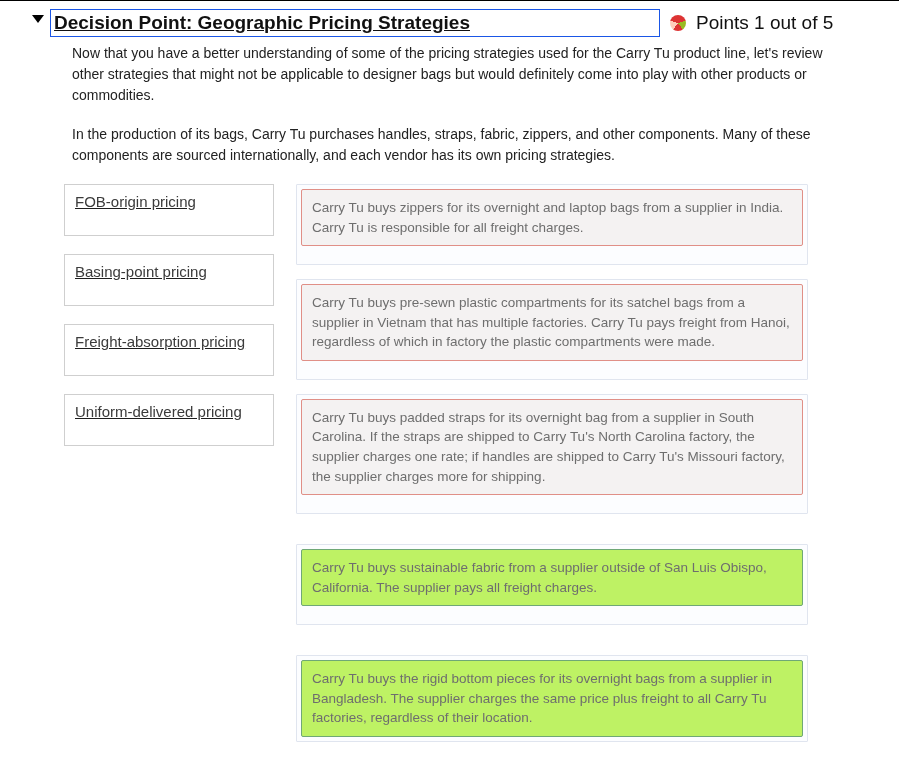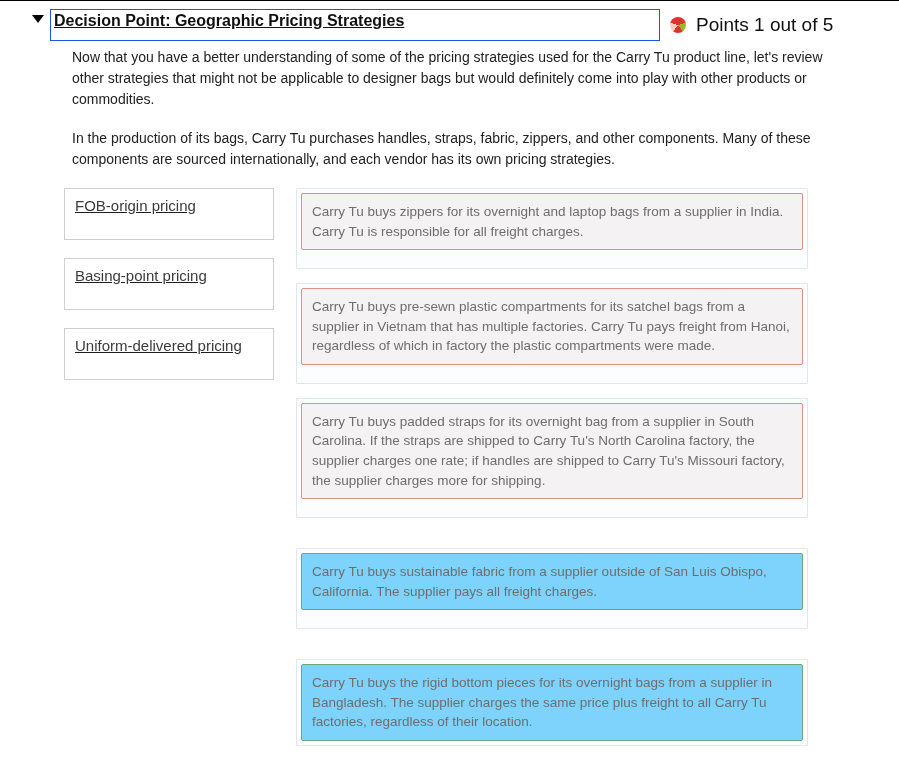--- a/index.html
+++ b/index.html
@@ -20,22 +20,22 @@
     width: 0; height: 0;
     border-left: 6px solid transparent;
     border-right: 6px solid transparent;
     border-top: 8px solid #000;
     cursor: pointer;
   }
   .head-row { display: flex; align-items: center; gap: 10px; }
   .title-box {
     display: inline-block;
     border: 1px solid #1a56e6;
-    padding: 2px 4px 10px 3px;
-    font-size: 16px;
+    padding: 2px 4px 2px 3px;
+    font-size: 19px;
     font-weight: 600;
     text-decoration: underline;
     color: #111;
     width: 610px;
     cursor: pointer;
   }
   .pie {
     width: 16px; height: 16px; border-radius: 50%;
     background: conic-gradient(#d33 0 72deg, #9b2 72deg 144deg, #d33 144deg 216deg, #fcb 216deg 288deg, #d33 288deg 360deg);
     flex: 0 0 auto;
@@ -70,21 +70,21 @@
     width: 100%;
     padding: 8px 10px;
     font-size: 13.5px;
     line-height: 1.45;
     color: #6e6e6e;
     background: #f5f5f5;
     border: 1.5px solid #bbb;
     border-radius: 2px;
   }
   .scenario.wrong { border-color: #e08f87; background: #f4f2f2; }
-  .scenario.right { border-color: #6fa876; background: #7dd3fc; }
+  .scenario.right { border-color: #6fa876; background: #bef264; }
   .spacer-sm { height: 2px; }
 </style>
 </head>
 <body>
 
 <div class="top-rule"></div>
 <div class="wrap">
   <div class="caret"></div>
 
   <div class="head-row">
@@ -95,20 +95,21 @@
 
   <div class="body-text">
     <p>Now that you have a better understanding of some of the pricing strategies used for the Carry Tu product line, let's review other strategies that might not be applicable to designer bags but would definitely come into play with other products or commodities.</p>
     <p>In the production of its bags, Carry Tu purchases handles, straps, fabric, zippers, and other components. Many of these components are sourced internationally, and each vendor has its own pricing strategies.</p>
   </div>
 
   <div class="match-area">
     <div class="terms">
       <div class="term">FOB-origin pricing</div>
       <div class="term">Basing-point pricing</div>
+      <div class="term">Freight-absorption pricing</div>
       <div class="term">Uniform-delivered pricing</div>
     </div>
 
     <div class="drops">
       <div class="drop-slot bottom-pad">
         <div class="scenario wrong">Carry Tu buys zippers for its overnight and laptop bags from a supplier in India. Carry Tu is responsible for all freight charges.</div>
       </div>
       <div class="drop-slot bottom-pad">
         <div class="scenario wrong">Carry Tu buys pre-sewn plastic compartments for its satchel bags from a supplier in Vietnam that has multiple factories. Carry Tu pays freight from Hanoi, regardless of which in factory the plastic compartments were made.</div>
       </div>

